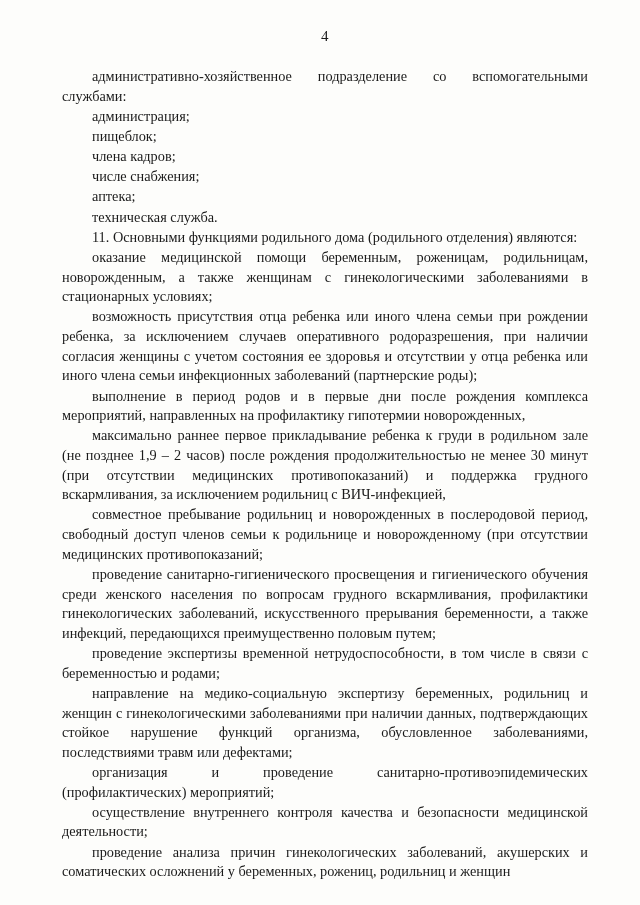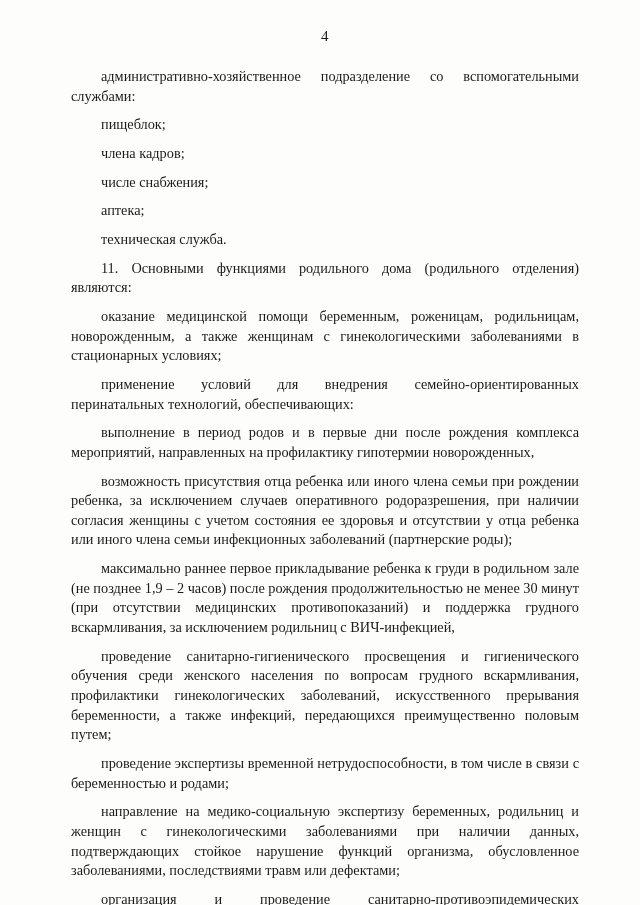--- a/index.html
+++ b/index.html
@@ -21,52 +21,53 @@
     padding: 28px 52px 20px 62px;
     background: #fdfdfb;
   }
   .page-number {
     text-align: center;
     font-size: 15px;
     margin-bottom: 22px;
     letter-spacing: 0.5px;
   }
   .body-text p {
-    margin: 9px;
+    margin: 0;
     font-size: 14.3px;
     line-height: 1.375;
     text-align: justify;
     text-justify: inter-word;
     hyphens: none;
   }
   .indent {
     text-indent: 30px;
   }
   .body-text p + p {
     margin-top: 0.5px;
   }
 </style>
 </head>
 <body>
 
 <div class="page">
   <div class="page-number">4</div>
   <div class="body-text">
     <p class="indent">административно-хозяйственное подразделение со вспомогательными службами:</p>
+    <p class="indent">администрация;</p>
     <p class="indent">пищеблок;</p>
     <p class="indent">члена кадров;</p>
     <p class="indent">числе снабжения;</p>
     <p class="indent">аптека;</p>
     <p class="indent">техническая служба.</p>
     <p class="indent">11. Основными функциями родильного дома (родильного отделения) являются:</p>
     <p class="indent">оказание медицинской помощи беременным, роженицам, родильницам, новорожденным, а также женщинам с гинекологическими заболеваниями в стационарных условиях;</p>
-    <p class="indent">применение условий для внедрения семейно-ориентированных перинатальных технологий, обеспечивающих:</p>
+    <p class="indent">возможность присутствия отца ребенка или иного члена семьи при рождении ребенка, за исключением случаев оперативного родоразрешения, при наличии согласия женщины с учетом состояния ее здоровья и отсутствии у отца ребенка или иного члена семьи инфекционных заболеваний (партнерские роды);</p>
     <p class="indent">выполнение в период родов и в первые дни после рождения комплекса мероприятий, направленных на профилактику гипотермии новорожденных,</p>
-    <p class="indent">возможность присутствия отца ребенка или иного члена семьи при рождении ребенка, за исключением случаев оперативного родоразрешения, при наличии согласия женщины с учетом состояния ее здоровья и отсутствии у отца ребенка или иного члена семьи инфекционных заболеваний (партнерские роды);</p>
     <p class="indent">максимально раннее первое прикладывание ребенка к груди в родильном зале (не позднее 1,9 – 2 часов) после рождения продолжительностью не менее 30 минут (при отсутствии медицинских противопоказаний) и поддержка грудного вскармливания, за исключением родильниц с ВИЧ-инфекцией,</p>
+    <p class="indent">совместное пребывание родильниц и новорожденных в послеродовой период, свободный доступ членов семьи к родильнице и новорожденному (при отсутствии медицинских противопоказаний;</p>
     <p class="indent">проведение санитарно-гигиенического просвещения и гигиенического обучения среди женского населения по вопросам грудного вскармливания, профилактики гинекологических заболеваний, искусственного прерывания беременности, а также инфекций, передающихся преимущественно половым путем;</p>
     <p class="indent">проведение экспертизы временной нетрудоспособности, в том числе в связи с беременностью и родами;</p>
     <p class="indent">направление на медико-социальную экспертизу беременных, родильниц и женщин с гинекологическими заболеваниями при наличии данных, подтверждающих стойкое нарушение функций организма, обусловленное заболеваниями, последствиями травм или дефектами;</p>
     <p class="indent">организация и проведение санитарно-противоэпидемических (профилактических) мероприятий;</p>
     <p class="indent">осуществление внутреннего контроля качества и безопасности медицинской деятельности;</p>
     <p class="indent">проведение анализа причин гинекологических заболеваний, акушерских и соматических осложнений у беременных, рожениц, родильниц и женщин</p>
   </div>
 </div>
 
 </body></html>

